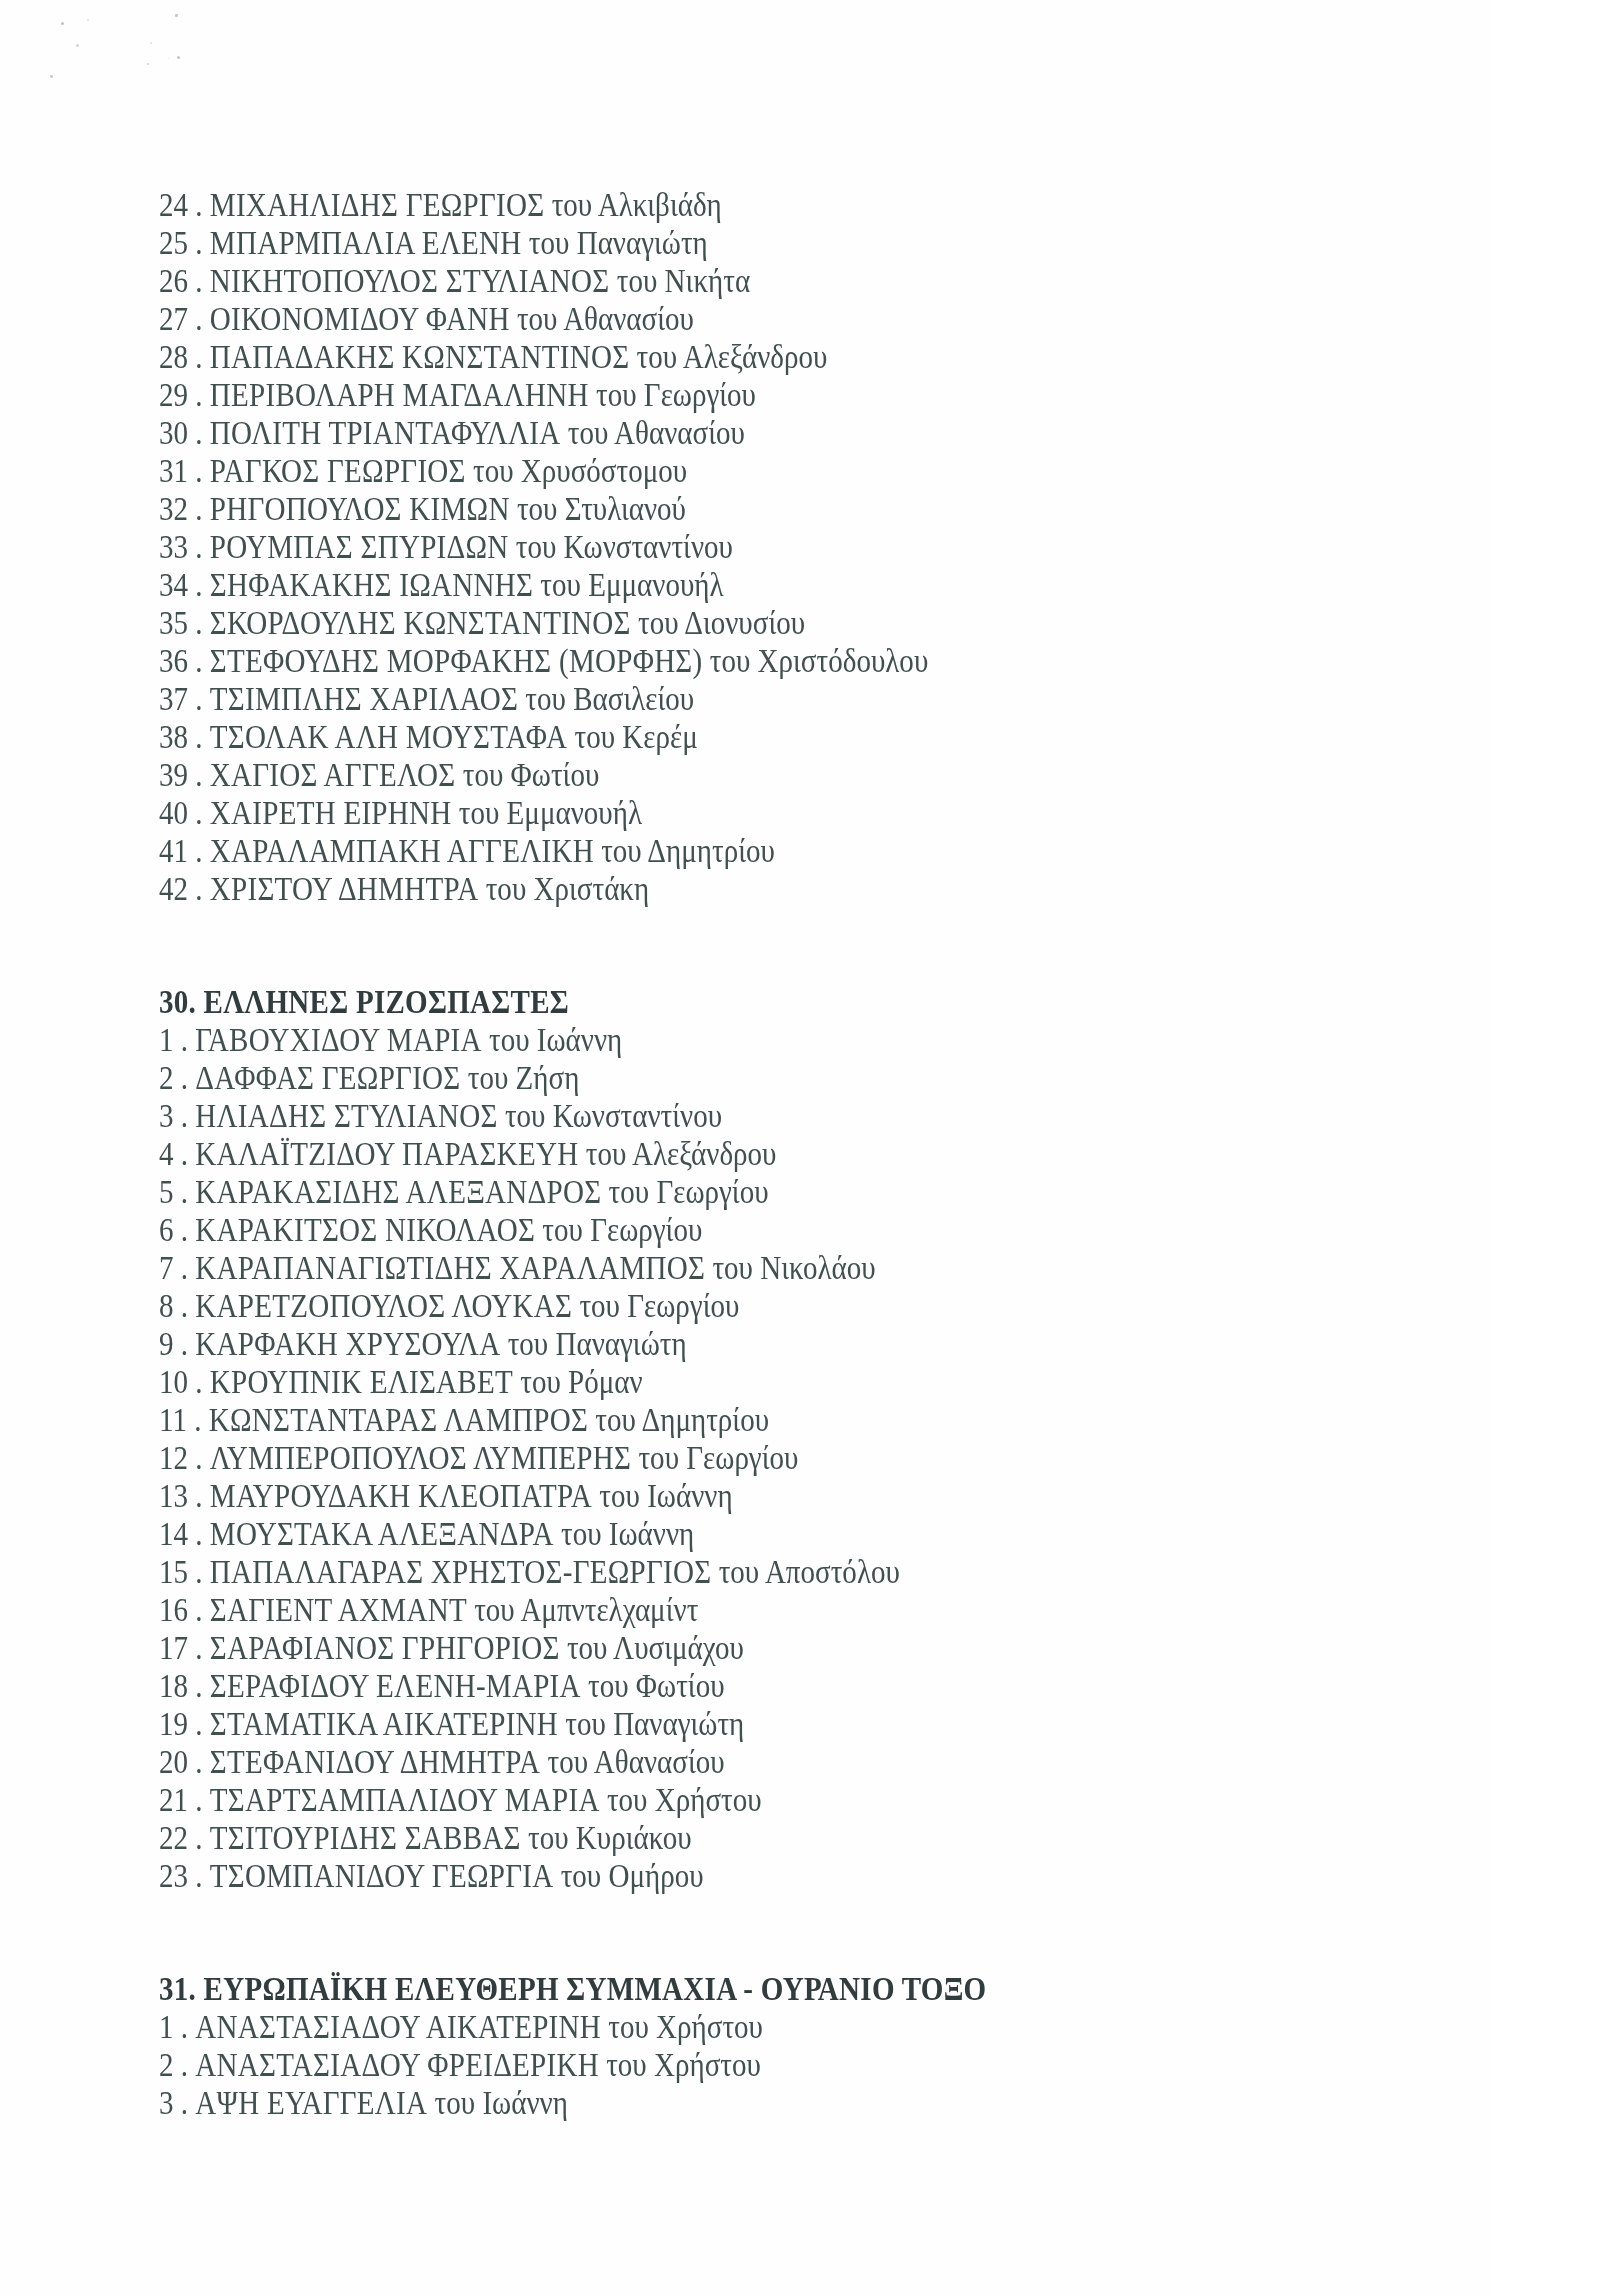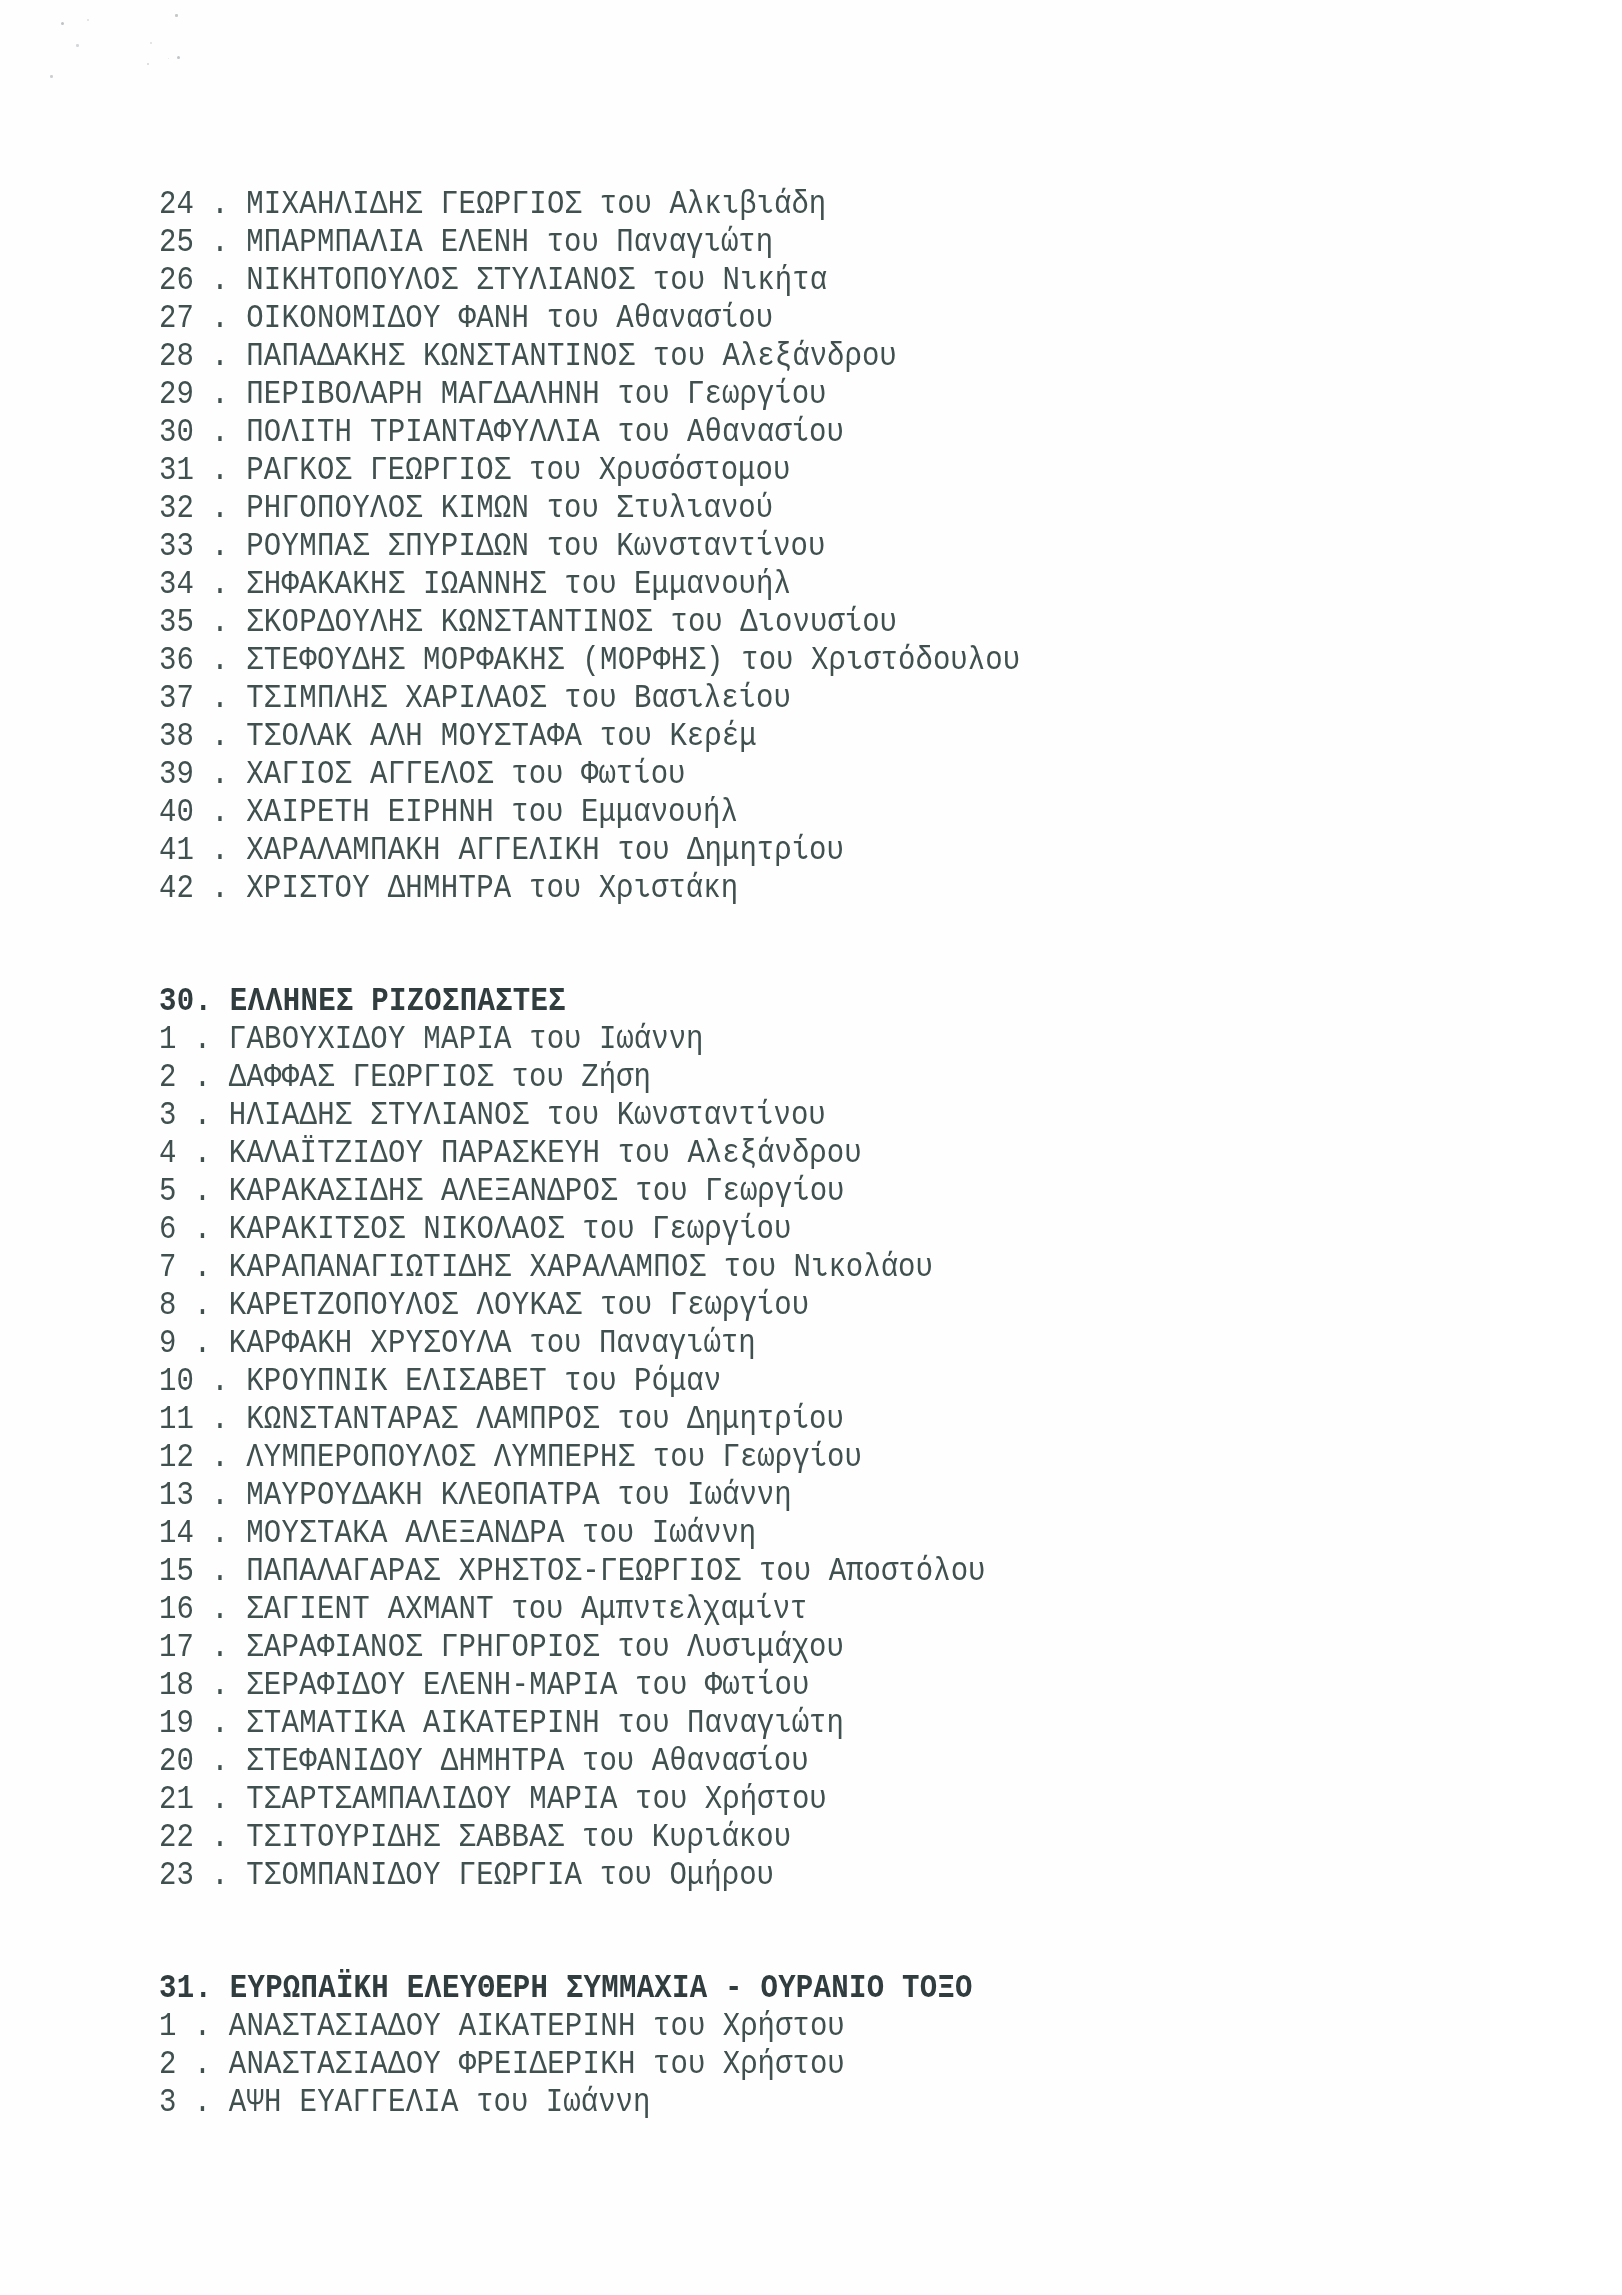--- a/index.html
+++ b/index.html
@@ -6,21 +6,21 @@
     margin: 0;
     padding: 0;
     background: #ffffff;
   }
   .page {
     position: relative;
     width: 1490px;
     height: 2295px;
     background: #fefefe;
     overflow: hidden;
-    font-family: Liberation Mono, monospace;
+    font-family: Liberation Serif, serif;
   }
   .content {
     position: absolute;
     left: 159px;
     top: 186px;
     transform: scaleX(0.88);
     transform-origin: 0 0;
     white-space: nowrap;
     color: var(--text-color, #40504f);
     font-size: 33px;

